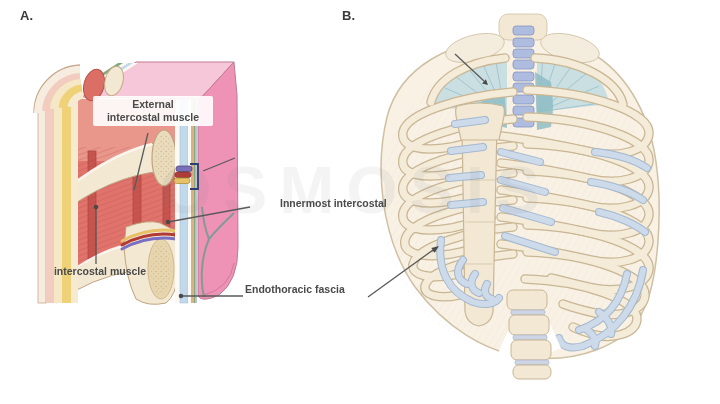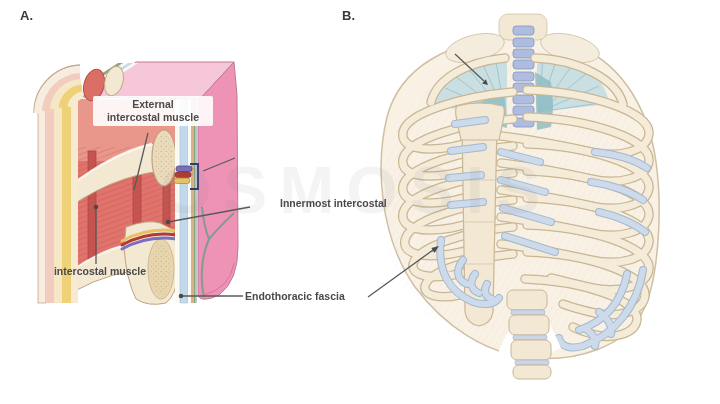--- a/index.html
+++ b/index.html
@@ -300,16 +300,16 @@
 
 
   <div class="lbl" style="left:252px;top:197px;margin-left:28px;">
     <span class="ln">Innermost intercostal</span>
   </div>
 
   <div class="lbl center" style="left:34px;top:265px;width:132px;">
     <span class="ln">intercostal muscle</span>
   </div>
 
-  <div class="lbl" style="left:245px;top:290px;">Endothoracic fascia</div>
+  <div class="lbl" style="left:245px;top:283px;">Endothoracic fascia</div>
 
 
 </div>
 
 </body></html>

